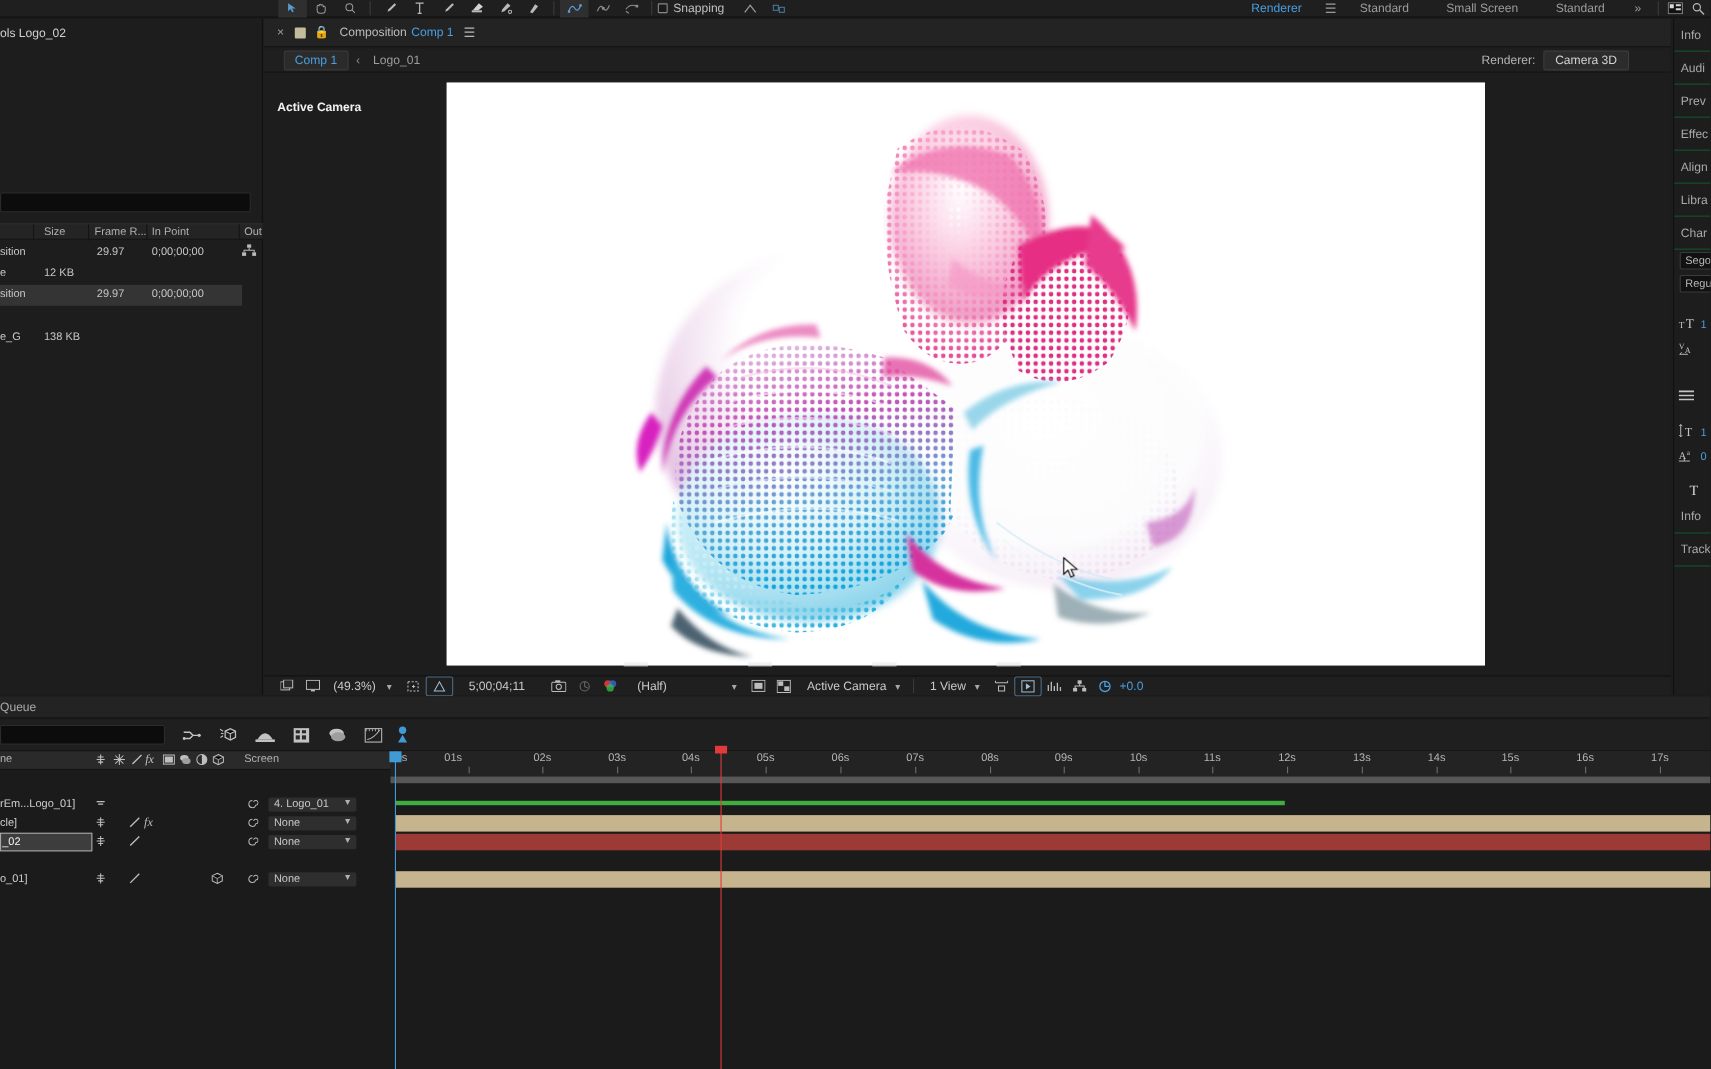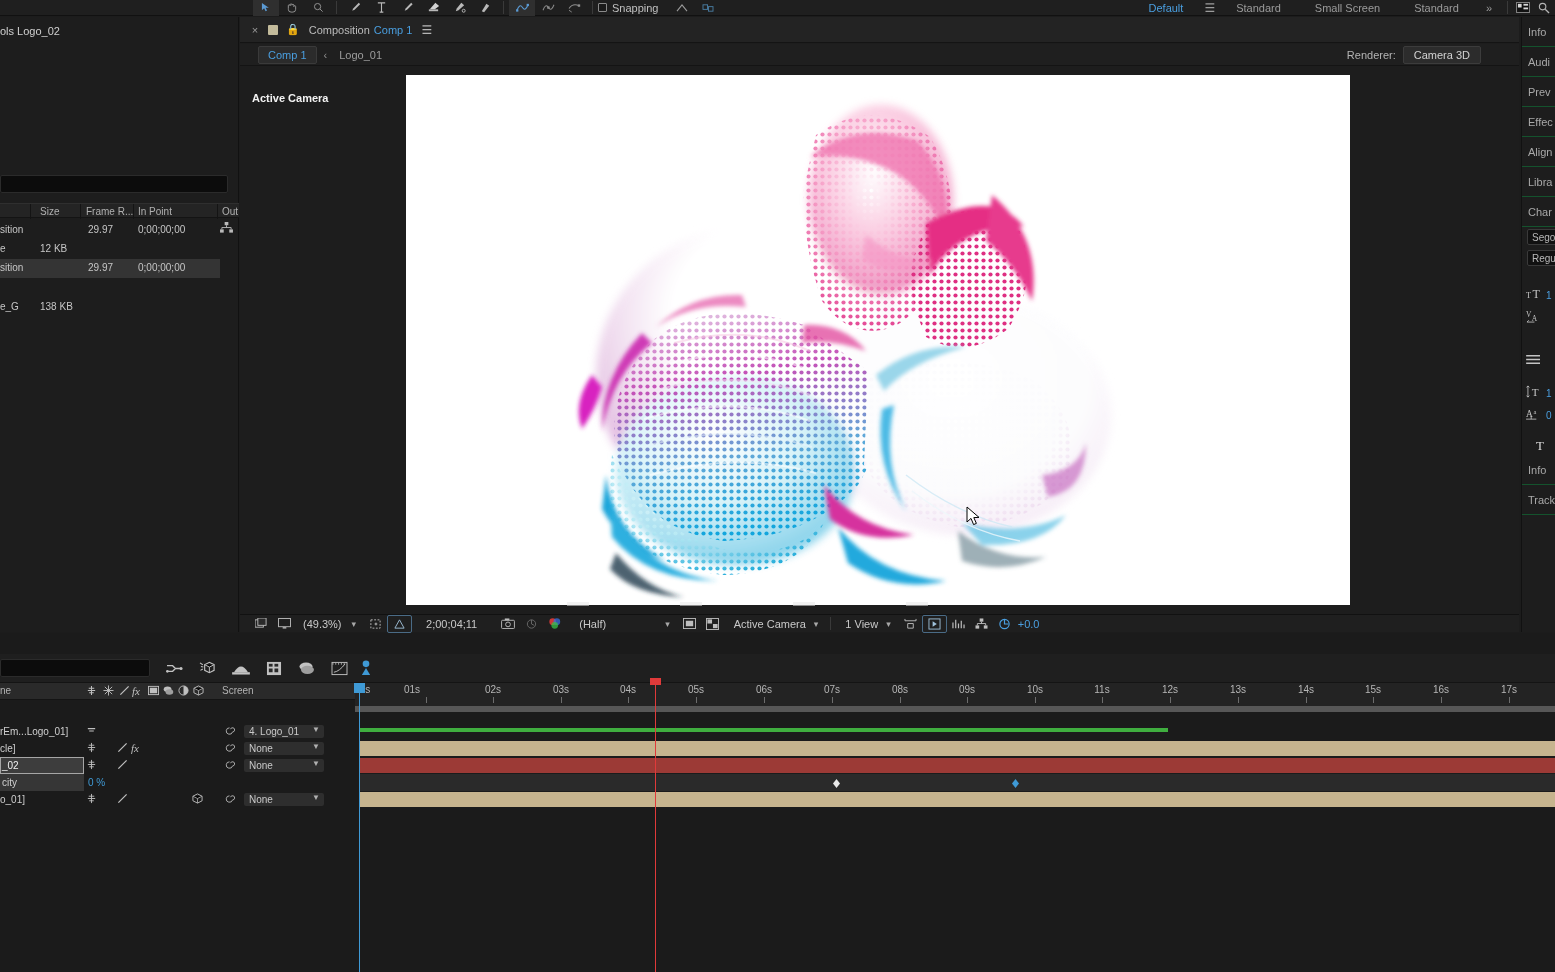--- a/index.html
+++ b/index.html
@@ -225,21 +225,21 @@
       </svg>
   </div>
   <div class="ticon">
     <svg width="12" height="10" viewBox="0 0 13 11">
         <rect x="1" y="2" width="5" height="5" fill="none" stroke="#4a7fa5" stroke-width="1"></rect>
         <rect x="7" y="4" width="5" height="5" fill="none" stroke="#4a7fa5" stroke-width="1"></rect>
       </svg>
   </div>
 
   <div id="ws">
-    <div class="wsitem active">Default</div>
+    <div class="wsitem active">Renderer</div>
     <div class="wsmenu">☰</div>
     <div class="wsitem">Standard</div>
     <div class="wsitem">Small Screen</div>
     <div class="wsitem">Standard</div>
     <div class="wsitem" style="padding:0 10px">»</div>
     <div class="tsep"></div>
     <div class="ticon" style="width:20px">
       <svg width="14" height="11" viewBox="0 0 15 12">
           <rect x="0.5" y="0.5" width="14" height="11" fill="#111" stroke="#8c8c8c"></rect>
           <rect x="2" y="2" width="4" height="4" fill="#d9d9d9"></rect>
@@ -458,21 +458,21 @@
       <svg width="13" height="12" viewBox="0 0 14 13">
           <rect x="2" y="2" width="10" height="9" fill="none" stroke="#bdbdbd" stroke-dasharray="2 1.6"></rect>
           <path d="M6 6.5 H9 M7.5 5 V8" stroke="#bdbdbd"></path>
         </svg>
     </div>
     <div class="fi boxed">
       <svg width="13" height="12" viewBox="0 0 14 13">
           <path d="M2 11 L7 2 L12 11 Z" fill="none" stroke="#9fc0d8"></path>
         </svg>
     </div>
-    <div class="fval" style="padding-left:14px">2;00;04;11</div>
+    <div class="fval" style="padding-left:14px">5;00;04;11</div>
     <div class="fi" style="margin-left:12px">
       <svg width="14" height="11" viewBox="0 0 15 12">
           <rect x="0.5" y="2.5" width="14" height="9" rx="1" fill="none" stroke="#bdbdbd"></rect>
           <circle cx="7.5" cy="7" r="2.6" fill="none" stroke="#bdbdbd"></circle>
           <rect x="4" y="0.5" width="5" height="2" fill="#bdbdbd"></rect>
         </svg>
     </div>
     <div class="fi">
       <svg width="13" height="12" viewBox="0 0 14 13">
           <circle cx="7" cy="6.5" r="4.5" fill="none" stroke="#6a6a6a"></circle>
@@ -617,20 +617,23 @@
   <div class="rp" style="position:absolute;top:438px;left:0;width:34px">
     <span>Info</span>
   </div>
   <div class="rp" style="position:absolute;top:468px;left:0;width:34px">
     <span>Track</span>
   </div>
 </div>
 
 <div id="timeline" class="abs">
 
+  <div id="tl-tab" class="abs">
+    <div class="tq">Queue</div>
+  </div>
 
   <div id="tl-tools" class="abs">
     <div id="tl-search"></div>
     <div class="tlicon" style="margin-left:8px">
       <svg width="17" height="15" viewBox="0 0 18 16">
           <path d="M1 5 H7 L10 8 H16 M10 8 L7 11 H1" stroke="#c2c2c2" stroke-width="1.4" fill="none"></path>
           <circle cx="16" cy="8" r="1.6" fill="#c2c2c2"></circle>
           <circle cx="1.4" cy="11" r="1.4" fill="#c2c2c2"></circle>
         </svg>
     </div>
@@ -823,36 +826,20 @@
           <path d="M6 2 a3.5 3.5 0 103.3 4.5 a2.3 2.3 0 10-2.2-3" stroke="#b7b7b7" fill="none"></path>
         </svg>
     </div>
     <div class="parent-dd" style="left:244px">
       <i>None</i>
         <b>▼</b>
     </div>
     <div class="bar" style="left:360px;top:1px;width:1195px;height:15px;background:#9c3a36"></div>
   </div>
 
-  <div class="lrow" style="top:141px">
-    <div class="lsel" style="left:0px;width:84px;background:#363636;border:none"></div>
-    <div class="lname" style="left:2px">city</div>
-    <div class="lname" style="left:88px;color:#3f9ad6">0 %</div>
-    <div class="bar" style="left:360px;top:0px;width:1195px;height:17px;background:#2a2a2a"></div>
-    <div class="kf" style="left:833px;top:4px">
-      <svg width="7" height="9" viewBox="0 0 7 9">
-          <path d="M3.5 0 L7 4.5 L3.5 9 L0 4.5 Z" fill="#e8e8e8"></path>
-        </svg>
-    </div>
-    <div class="kf" style="left:1012px;top:4px">
-      <svg width="7" height="9" viewBox="0 0 7 9">
-          <path d="M3.5 0 L7 4.5 L3.5 9 L0 4.5 Z" fill="#3f9ad6"></path>
-        </svg>
-    </div>
-  </div>
 
   <div class="lrow" style="top:158px">
     <div class="lname" style="left:0px">o_01]</div>
     <div class="sw-ico" style="left:86px">
       <svg width="11" height="11" viewBox="0 0 12 12">
           <path d="M6 1 V11 M3 3.5 H9 M2 6 H10 M3.5 8.5 H8.5" stroke="#bfbfbf" stroke-width="1"></path>
         </svg>
     </div>
     <div class="sw-ico" style="left:117px">
       <svg width="11" height="11" viewBox="0 0 12 12">

